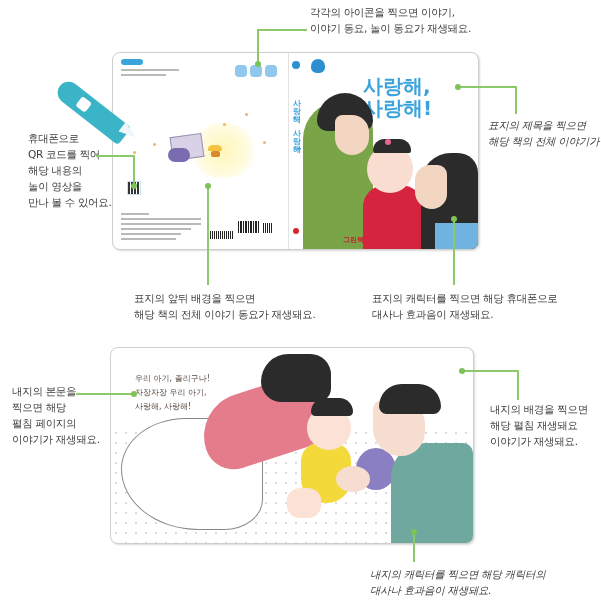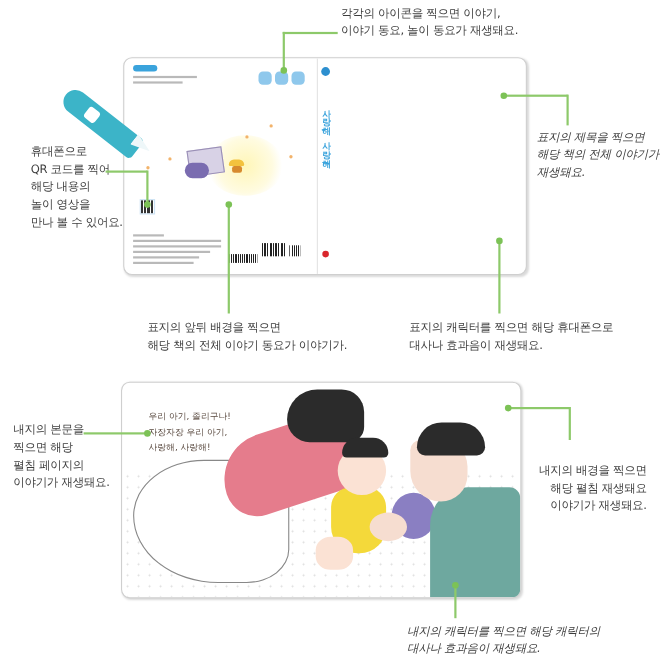--- a/index.html
+++ b/index.html
@@ -53,20 +53,41 @@
     <div class="abs" style="left:150px; top:170px; width:10px; height:10px; background:repeating-linear-gradient(90deg,#222 0 1px,#fff 1px 2px);"></div>
   </div>
 
   <div class="spine" style="left:175px;"></div>
   <div class="abs" style="left:176px; top:0; width:14px; height:196px;">
     <div class="abs" style="left:3px; top:8px; width:8px; height:8px; border-radius:50%; background:#2d8fcf;"></div>
     <div class="abs" style="left:1px; top:40px; writing-mode:vertical-rl; font-size:8px; color:#3aa3dc; font-weight:bold;">사랑해, 사랑해!</div>
     <div class="abs" style="left:4px; top:175px; width:6px; height:6px; border-radius:50%; background:#d9262c;"></div>
   </div>
 
+  <div class="abs" style="left:190px; top:0; width:175px; height:196px;">
+    <div class="abs" style="left:8px; top:6px; width:14px; height:14px; border-radius:50% 50% 40% 40%; background:#2d8fcf;"></div>
+    <div class="abs" style="left:60px; top:22px; font-size:20px; line-height:22px; font-weight:bold; color:#3aa3dc; text-align:left;">
+      <div>사랑해,</div>
+      <div style="padding-left:0px;">사랑해!</div>
+    </div>
+
+    <div class="abs" style="left:0; top:48px; width:70px; height:148px; background:#79a548; border-radius:38px 30px 0 0;"></div>
+    <div class="abs" style="left:14px; top:40px; width:56px; height:38px; background:#2b2b2b; border-radius:28px 28px 10px 10px;"></div>
+    <div class="abs" style="left:32px; top:62px; width:34px; height:40px; background:#f3d6c2; border-radius:8px 18px 18px 18px;"></div>
+
+    <div class="abs" style="left:60px; top:132px; width:60px; height:64px; background:#d5243d; border-radius:22px 22px 0 0;"></div>
+    <div class="abs" style="left:64px; top:92px; width:46px; height:48px; background:#f8ddd0; border-radius:50%;"></div>
+    <div class="abs" style="left:70px; top:86px; width:38px; height:14px; background:#2b2b2b; border-radius:18px 18px 4px 4px;"></div>
+    <div class="abs" style="left:82px; top:86px; width:6px; height:6px; border-radius:50%; background:#e86792;"></div>
+
+    <div class="abs" style="left:118px; top:100px; width:57px; height:96px; background:#2b2b2b; border-radius:30px 20px 0 0;"></div>
+    <div class="abs" style="left:112px; top:112px; width:32px; height:44px; background:#f3d6c2; border-radius:16px 10px 16px 18px;"></div>
+    <div class="abs" style="left:132px; top:170px; width:43px; height:26px; background:#6fb3e0;"></div>
+    <div class="abs" style="left:40px; top:182px; font-size:7px; color:#c8202c; font-weight:bold;">그린북</div>
+  </div>
 </div>
 
 <div class="abs" style="left:60px; top:75px; width:82px; height:22px; border-radius:11px 4px 4px 11px; background:#3cb4c8; transform:rotate(38deg); transform-origin:left center;">
   <div class="abs" style="left:24px; top:5px; width:12px; height:12px; border-radius:3px; background:#fff;"></div>
 </div>
 <div class="abs" style="left:120px; top:126px; width:18px; height:12px; background:#eef7f9; clip-path:polygon(0 0,100% 50%,0 100%); transform:rotate(38deg);"></div>
 
 <div class="callout" style="left:310px; top:4px;">
   <div>각각의 아이콘을 찍으면 이야기,</div>
   <div>이야기 동요, 놀이 동요가 재생돼요.</div>
@@ -82,29 +103,28 @@
   <div>놀이 영상을</div>
   <div>만나 볼 수 있어요.</div>
 </div>
 <div class="line" style="left:96px; top:155px; width:38px; height:2px;"></div>
 <div class="line" style="left:133px; top:155px; width:2px; height:30px;"></div>
 <div class="dot" style="left:131px; top:183px;"></div>
 
 <div class="callout" style="left:488px; top:117px;font-style:italic;">
   <div>표지의 제목을 찍으면</div>
   <div>해당 책의 전체 이야기가</div>
-  <div>재생돼요.</div>
 </div>
 <div class="line" style="left:458px; top:86px; width:58px; height:2px;"></div>
 <div class="line" style="left:515px; top:86px; width:2px; height:28px;"></div>
 <div class="dot" style="left:455px; top:84px;"></div>
 
 <div class="callout" style="left:134px; top:290px;">
   <div>표지의 앞뒤 배경을 찍으면</div>
-  <div>해당 책의 전체 이야기 동요가 이야기가.</div>
+  <div>해당 책의 전체 이야기 동요가 재생돼요.</div>
 </div>
 <div class="line" style="left:207px; top:185px; width:2px; height:100px;"></div>
 <div class="dot" style="left:205px; top:183px;"></div>
 
 <div class="callout" style="left:372px; top:290px;">
   <div>표지의 캐릭터를 찍으면 해당 휴대폰으로</div>
   <div>대사나 효과음이 재생돼요.</div>
 </div>
 <div class="line" style="left:453px; top:218px; width:2px; height:67px;"></div>
 <div class="dot" style="left:451px; top:216px;"></div>
@@ -138,21 +158,21 @@
 
 <div class="callout" style="left:12px; top:383px;">
   <div>내지의 본문을</div>
   <div>찍으면 해당</div>
   <div>펼침 페이지의</div>
   <div>이야기가 재생돼요.</div>
 </div>
 <div class="line" style="left:76px; top:393px; width:58px; height:2px;"></div>
 <div class="dot" style="left:131px; top:391px;"></div>
 
-<div class="callout" style="left:490px; top:420px;text-align:right;">
+<div class="callout" style="left:490px; top:401px;">
   <div>내지의 배경을 찍으면</div>
   <div>해당 펼침 재생돼요</div>
   <div>이야기가 재생돼요.</div>
 </div>
 <div class="line" style="left:462px; top:370px; width:56px; height:2px;"></div>
 <div class="line" style="left:517px; top:370px; width:2px; height:30px;"></div>
 <div class="dot" style="left:459px; top:368px;"></div>
 
 <div class="callout" style="left:370px; top:566px;font-style:italic;">
   <div>내지의 캐릭터를 찍으면 해당 캐릭터의</div>

